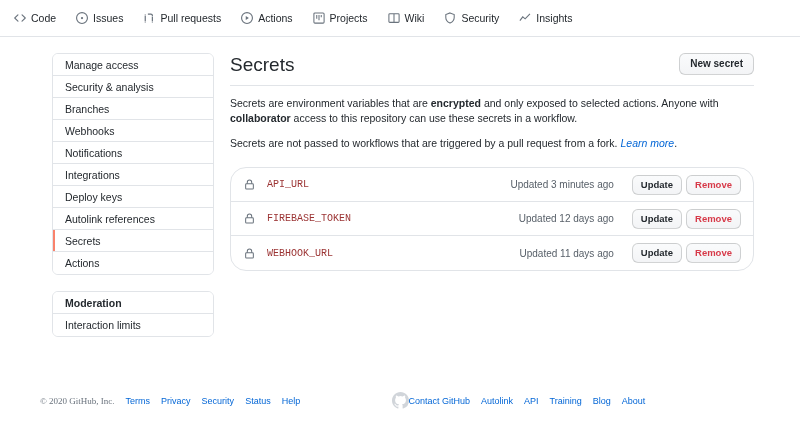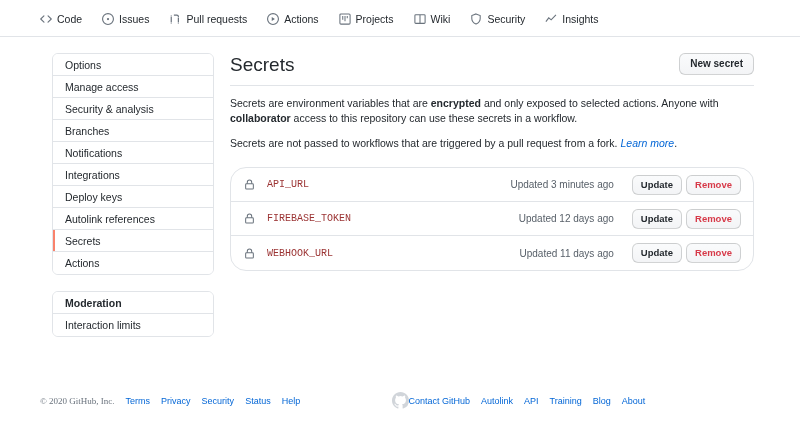--- a/index.html
+++ b/index.html
@@ -10,21 +10,22 @@
     font-family: "Liberation Sans", sans-serif;
     color: #24292e;
     overflow: hidden;
   }
 
   
   .repo-nav {
     height: 37px;
     border-bottom: 1px solid #e1e4e8;
     display: flex;
-    padding-left: 30px;
+    align-items: center;
+    padding-left: 4px;
     background: #fff;
   }
   .nav-tab {
     display: flex;
     align-items: center;
     gap: 5px;
     font-size: 10.5px;
     color: #24292e;
     padding: 0 10px;
     height: 37px;
@@ -275,30 +276,30 @@
     </span>
     <span>Insights</span>
   </a>
 </nav>
 
 <div class="page">
 
   <aside class="sidebar">
     <div class="menu">
       <a class="menu-item">
-          <span>Options</span>
-        </a>
-      <a class="menu-item">
           <span>Manage access</span>
         </a>
       <a class="menu-item">
           <span>Security &amp; analysis</span>
         </a>
       <a class="menu-item">
           <span>Branches</span>
+        </a>
+      <a class="menu-item">
+          <span>Webhooks</span>
         </a>
       <a class="menu-item">
           <span>Notifications</span>
         </a>
       <a class="menu-item">
           <span>Integrations</span>
         </a>
       <a class="menu-item">
           <span>Deploy keys</span>
         </a>

